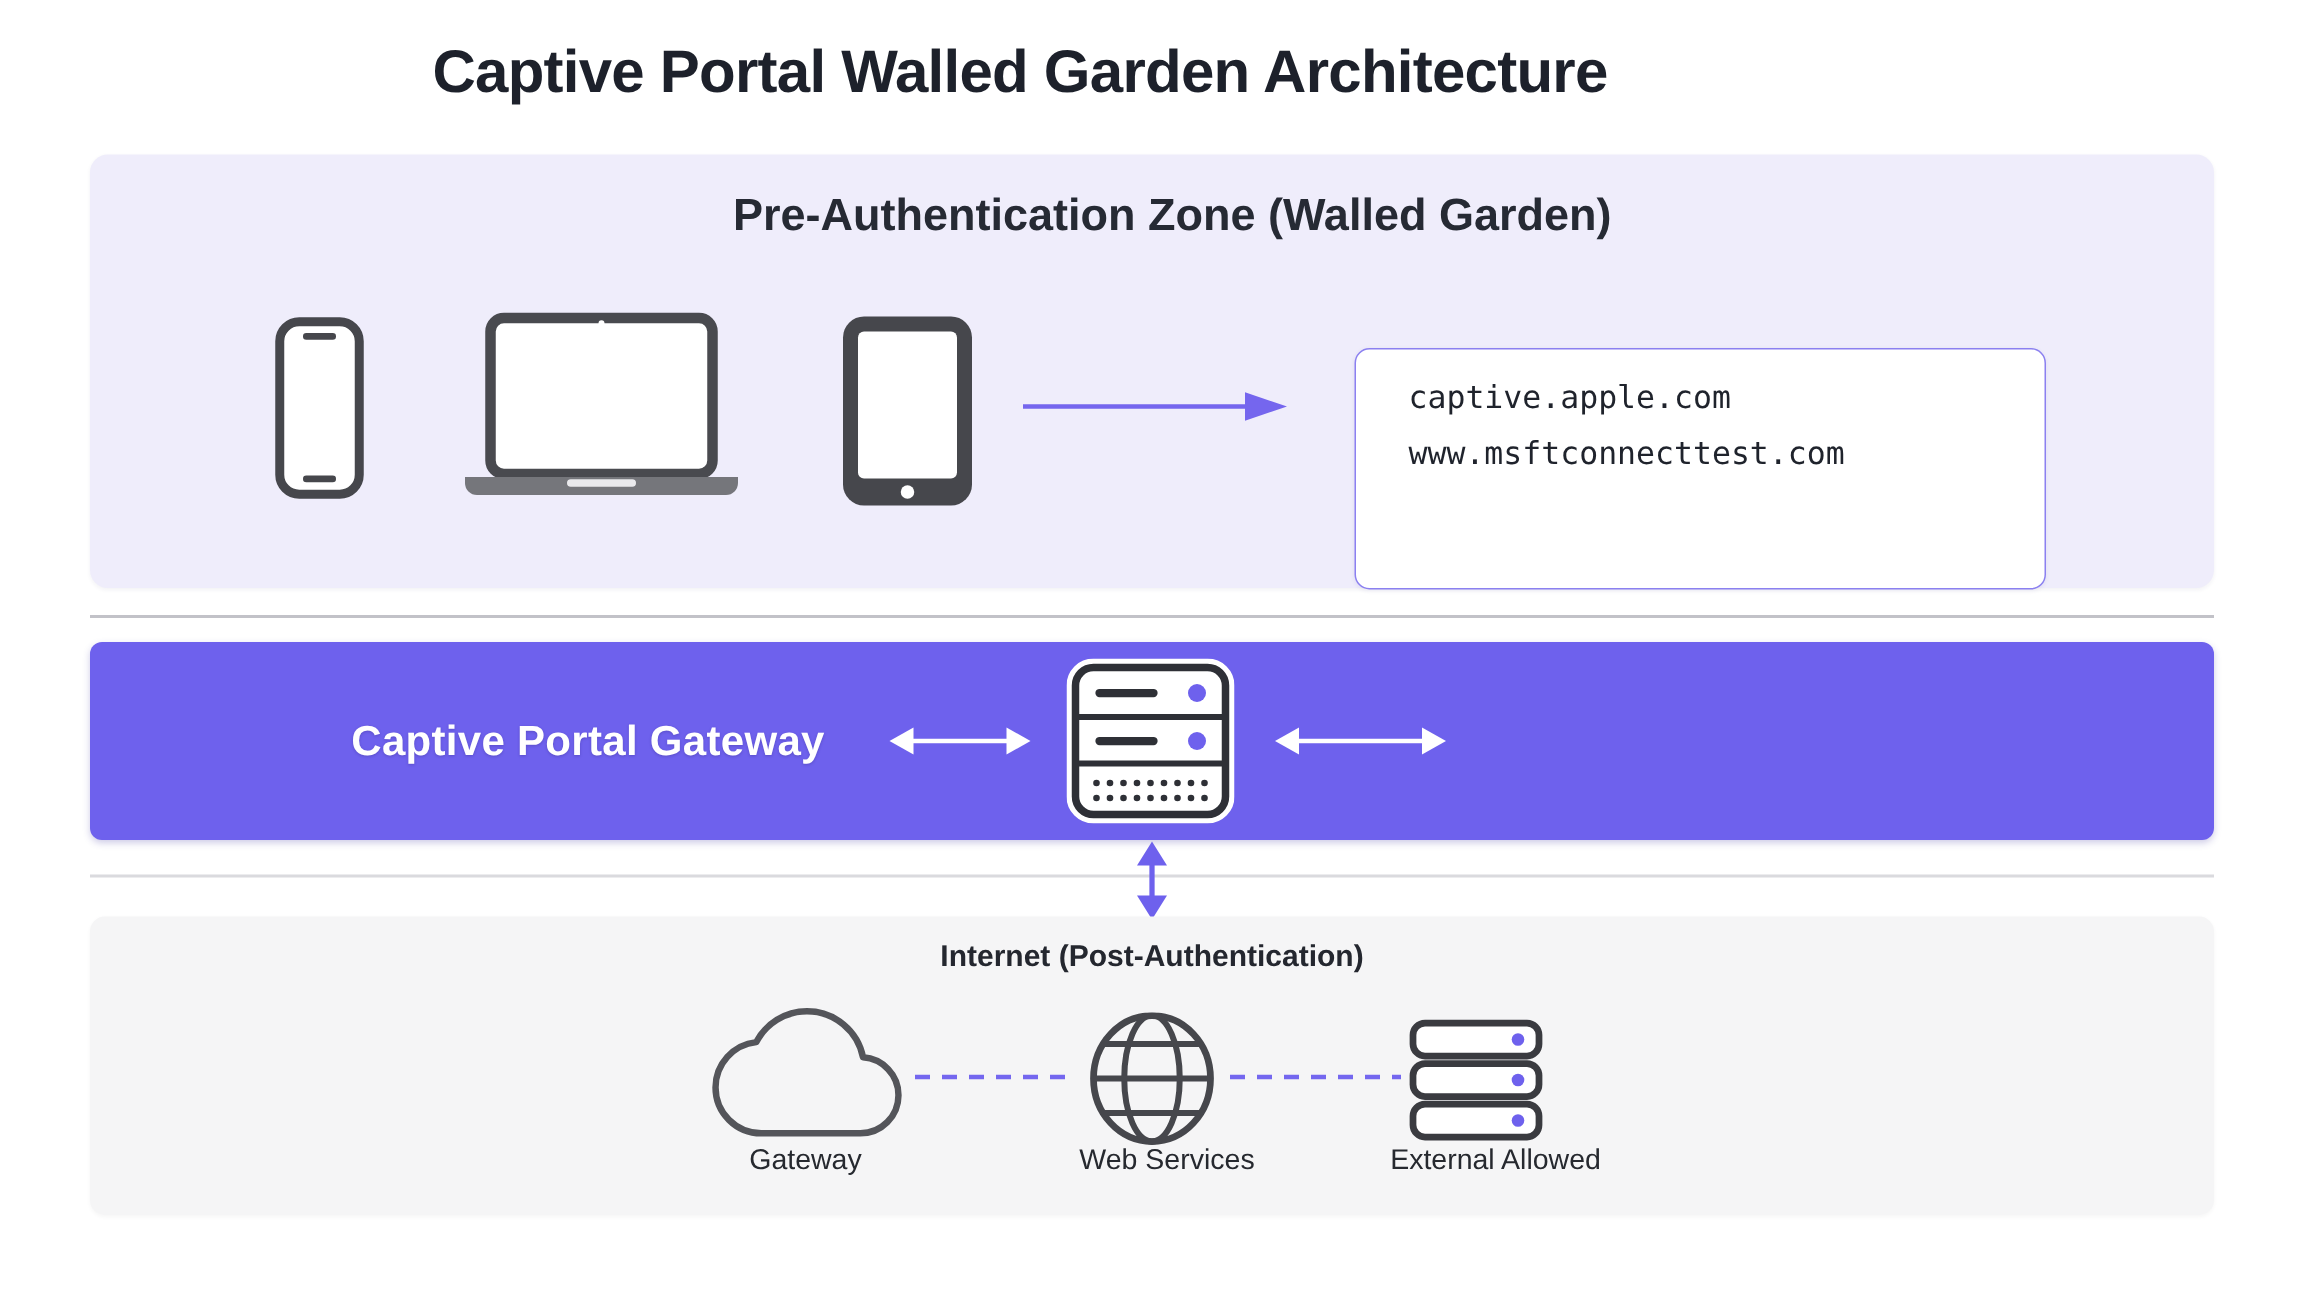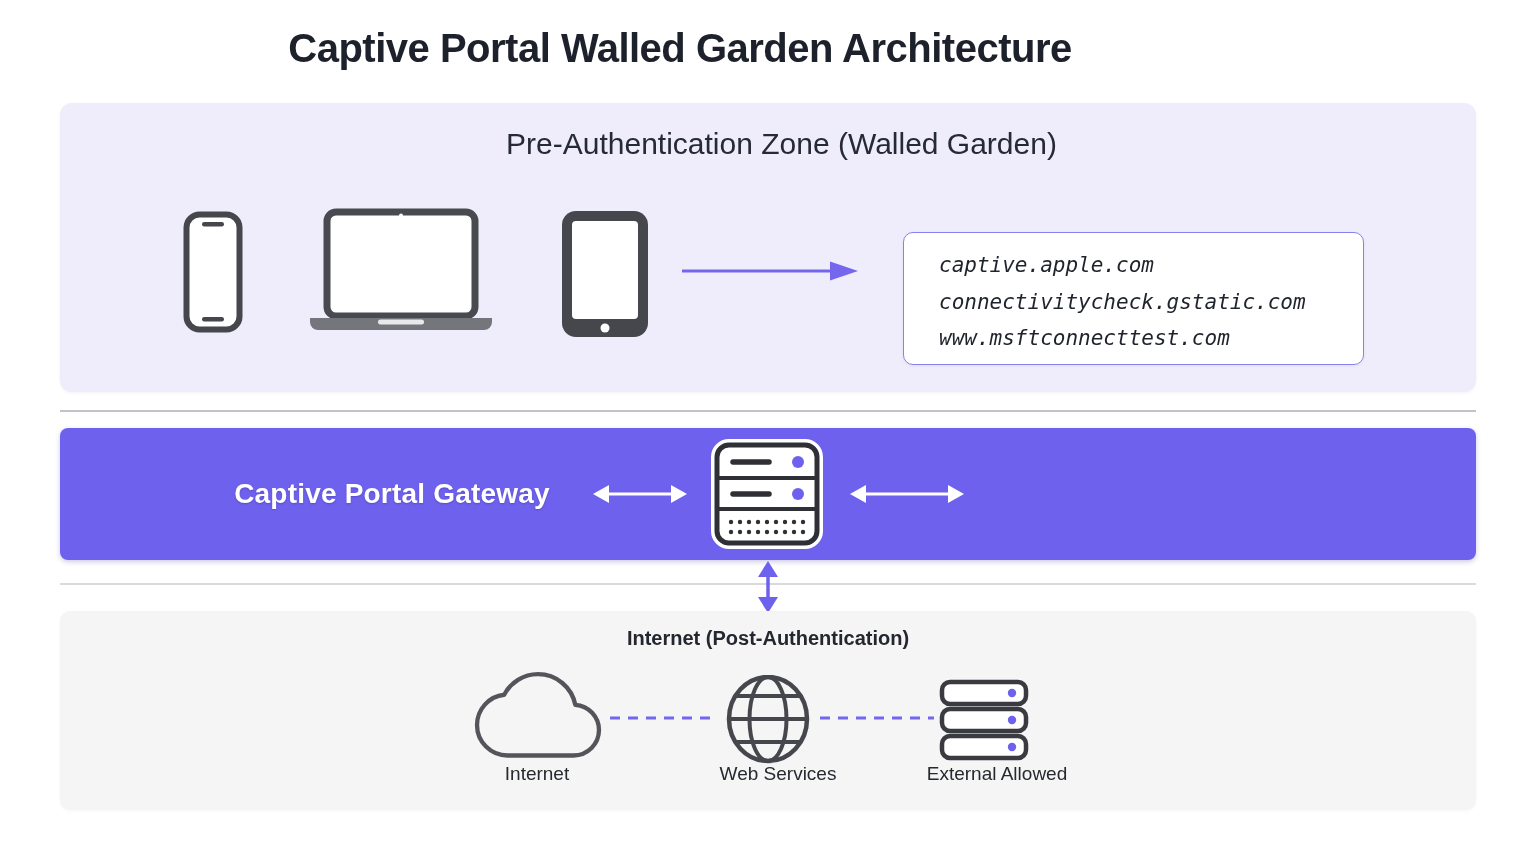--- a/index.html
+++ b/index.html
@@ -15,34 +15,33 @@
   }
 
   
   .preauth {
     position: absolute; left: 60px; top: 103px; width: 1416px; height: 289px;
     background: #efedfb; border-radius: 12px;
     box-shadow: 0 1px 3px rgba(40,40,80,0.06);
   }
   .preauth-title {
     position: absolute; top: 24px; left: 0; width: 100%;
-    text-align: center; font-size: 30px; font-weight: normal; color: #262a34; padding-left: 27px;
+    text-align: center; font-size: 30px; font-weight: bold; color: #262a34; padding-left: 27px;
   }
   .icon-abs { position: absolute; }
 
   .hostnames-label {
     position: absolute; left: 843px; top: 94px; width: 461px;
     text-align: center; font-size: 21px; font-weight: 500; color: #23262e;
   }
   .hostnames-box {
-    position: absolute; left: 843px; top: 129px; width: 461px; height: 133px;
+    position: absolute; left: 843px; top: 129px; width: 461px; height: 161px;
     background: #ffffff; border: 1.5px solid #8b80f0; border-radius: 10px;
     padding: 14px 0 0 35px;
     box-shadow: 0 1px 3px rgba(60,50,140,0.08);
-    font-style: italic;
   }
   .hostline {
     font-family: "DejaVu Sans Mono", "Liberation Mono", monospace;
     font-size: 21px; line-height: 36.5px; color: #1f232c; white-space: pre;
   }
 
   
   .divider { position: absolute; left: 60px; width: 1416px; height: 1.5px; }
   .divider-1 { top: 410px; background: #c2c2c8; }
   .divider-2 { top: 583px; background: #dadade; }
@@ -108,21 +107,20 @@
       <circle cx="45" cy="119" r="4.5" fill="#ffffff"></circle>
     </svg>
 
     <svg class="icon-abs" style="left:620px; top:156px;" width="182" height="24" viewBox="0 0 182 24">
       <line x1="2" y1="12" x2="152" y2="12" stroke="#7566ee" stroke-width="3"></line>
       <polygon points="150,2.5 178,12 150,21.5" fill="#7566ee"></polygon>
     </svg>
 
     <div class="hostnames-box">
       <div class="hostline">captive.apple.com</div>
-      <div class="hostline">connectivitycheck.gstatic.com</div>
       <div class="hostline">www.msftconnecttest.com</div>
     </div>
   </section>
 
   <div class="divider divider-1"></div>
 
   <section class="gateway">
     <div class="gateway-title">Captive Portal Gateway</div>
 
     <svg class="icon-abs" style="left:531px; top:54px;" width="98" height="24" viewBox="0 0 98 24">
@@ -202,18 +200,18 @@
 
     <svg class="icon-abs" style="left:878px; top:68px;" width="92" height="82" viewBox="0 0 92 82">
       <rect x="4" y="3" width="84" height="22" rx="8" fill="#ffffff" stroke="#3a3b40" stroke-width="4.5"></rect>
       <rect x="4" y="30" width="84" height="22" rx="8" fill="#ffffff" stroke="#3a3b40" stroke-width="4.5"></rect>
       <rect x="4" y="57" width="84" height="22" rx="8" fill="#ffffff" stroke="#3a3b40" stroke-width="4.5"></rect>
       <circle cx="74" cy="14" r="4.2" fill="#6e61ed"></circle>
       <circle cx="74" cy="41" r="4.2" fill="#6e61ed"></circle>
       <circle cx="74" cy="68" r="4.2" fill="#6e61ed"></circle>
     </svg>
 
-    <div class="node-label label-internet">Internet</div>
+    <div class="node-label label-internet">Gateway</div>
     <div class="node-label label-web">Web Services</div>
     <div class="node-label label-external">External Allowed</div>
   </section>
 
 </div>
 
 </body></html>

